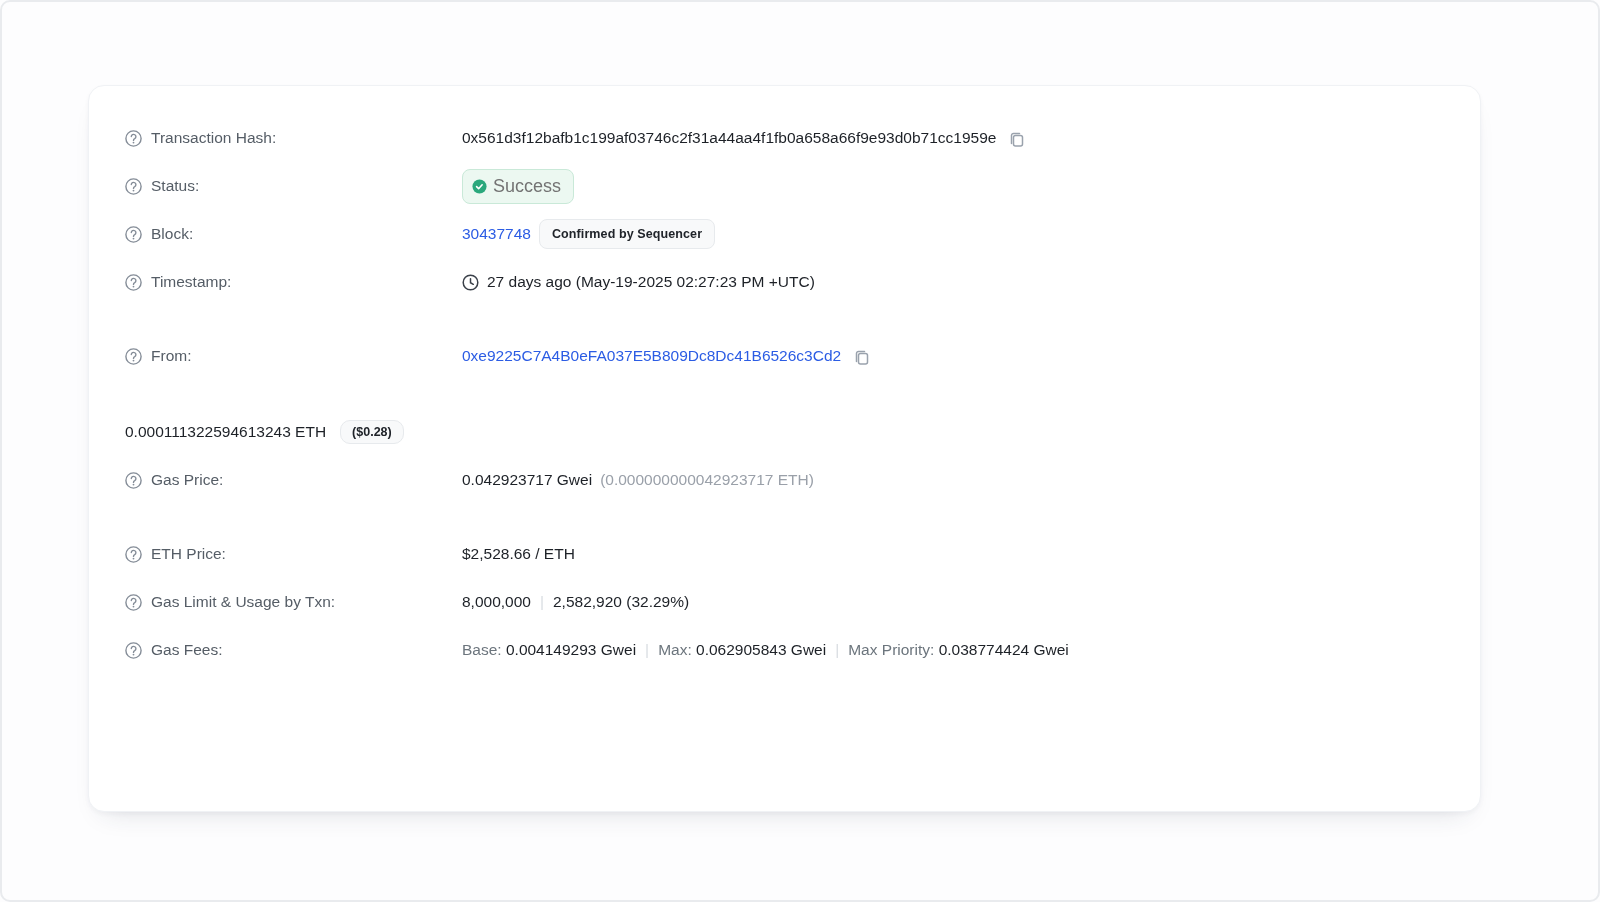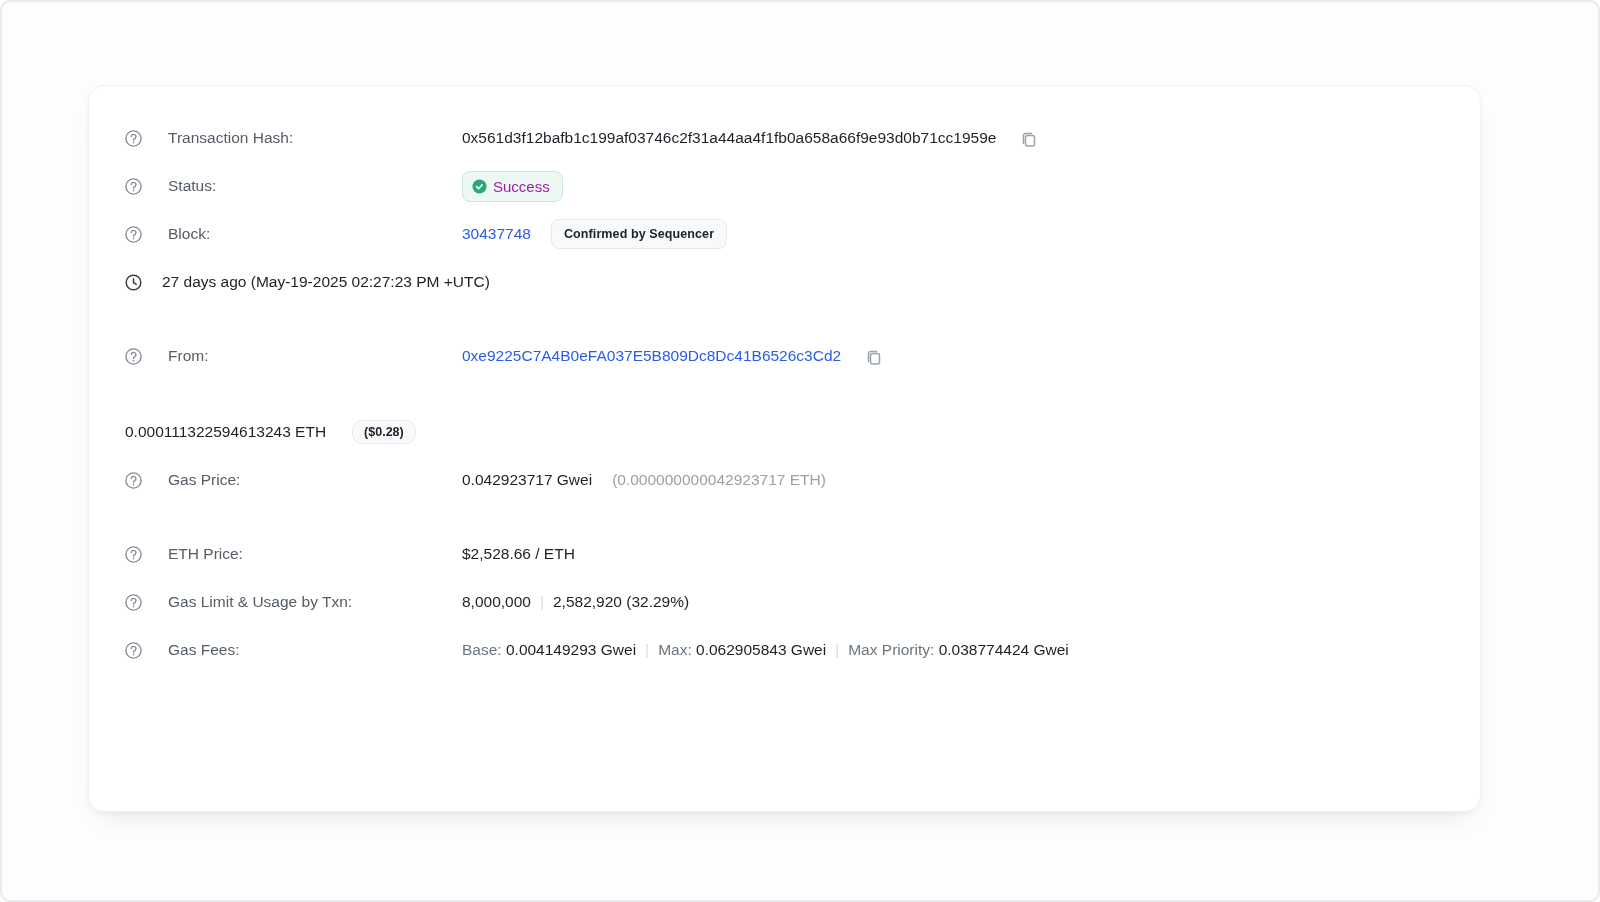--- a/index.html
+++ b/index.html
@@ -30,43 +30,43 @@
   .row {
     display: flex;
     align-items: center;
     min-height: 48px;
     font-size: 15.5px;
   }
   .label-col {
     flex: 0 0 337px;
     display: flex;
     align-items: center;
-    gap: 26px;
+    gap: 9px;
     color: #555d66;
   }
   .value-col {
     display: flex;
     align-items: center;
-    gap: 20px;
+    gap: 8px;
     flex: 1;
     color: #1d2127;
   }
   .section-gap { height: 26px; }
   .q-icon { width: 17px; height: 17px; flex: none; color: #858d98; cursor: pointer; }
   .link { color: #2b5ce4; text-decoration: none; cursor: pointer; }
   .muted { color: #9aa0a9; }
   .sep { color: #d9dde2; margin: 0 9px; }
   .badge-success {
     display: inline-flex; align-items: center; gap: 6px;
     background: #ecf8f1;
     border: 1px solid #c9e9d8;
     border-radius: 8px;
     padding: 6px 12px 6px 9px;
-    color: #a21caf;
-    font-size: 15px;
+    color: #737373;
+    font-size: 18px;
   }
   .badge-gray {
     display: inline-flex; align-items: center;
     background: #f8f9fa;
     border: 1px solid #e7eaed;
     border-radius: 8px;
     padding: 7px 12px;
     font-size: 12.5px;
     font-weight: bold;
     color: #20242a;
@@ -169,20 +169,26 @@
         </svg>
       <span>Block:</span>
     </div>
     <div class="value-col">
       <a class="link">30437748</a>
       <span class="badge-gray">Confirmed by Sequencer</span>
     </div>
   </div>
 
   <div class="row">
+    <div class="label-col">
+      <svg class="q-icon" viewBox="0 0 17 17">
+          <use href="#i-question"></use>
+        </svg>
+      <span>Timestamp:</span>
+    </div>
     <div class="value-col">
       <svg class="inline-icon" viewBox="0 0 17 17" width="17" height="17" style="color:#3a4049">
           <use href="#i-clock"></use>
         </svg>
       <span>27 days ago (May-19-2025 02:27:23 PM +UTC)</span>
     </div>
   </div>
 
   <div class="section-gap"></div>
 

